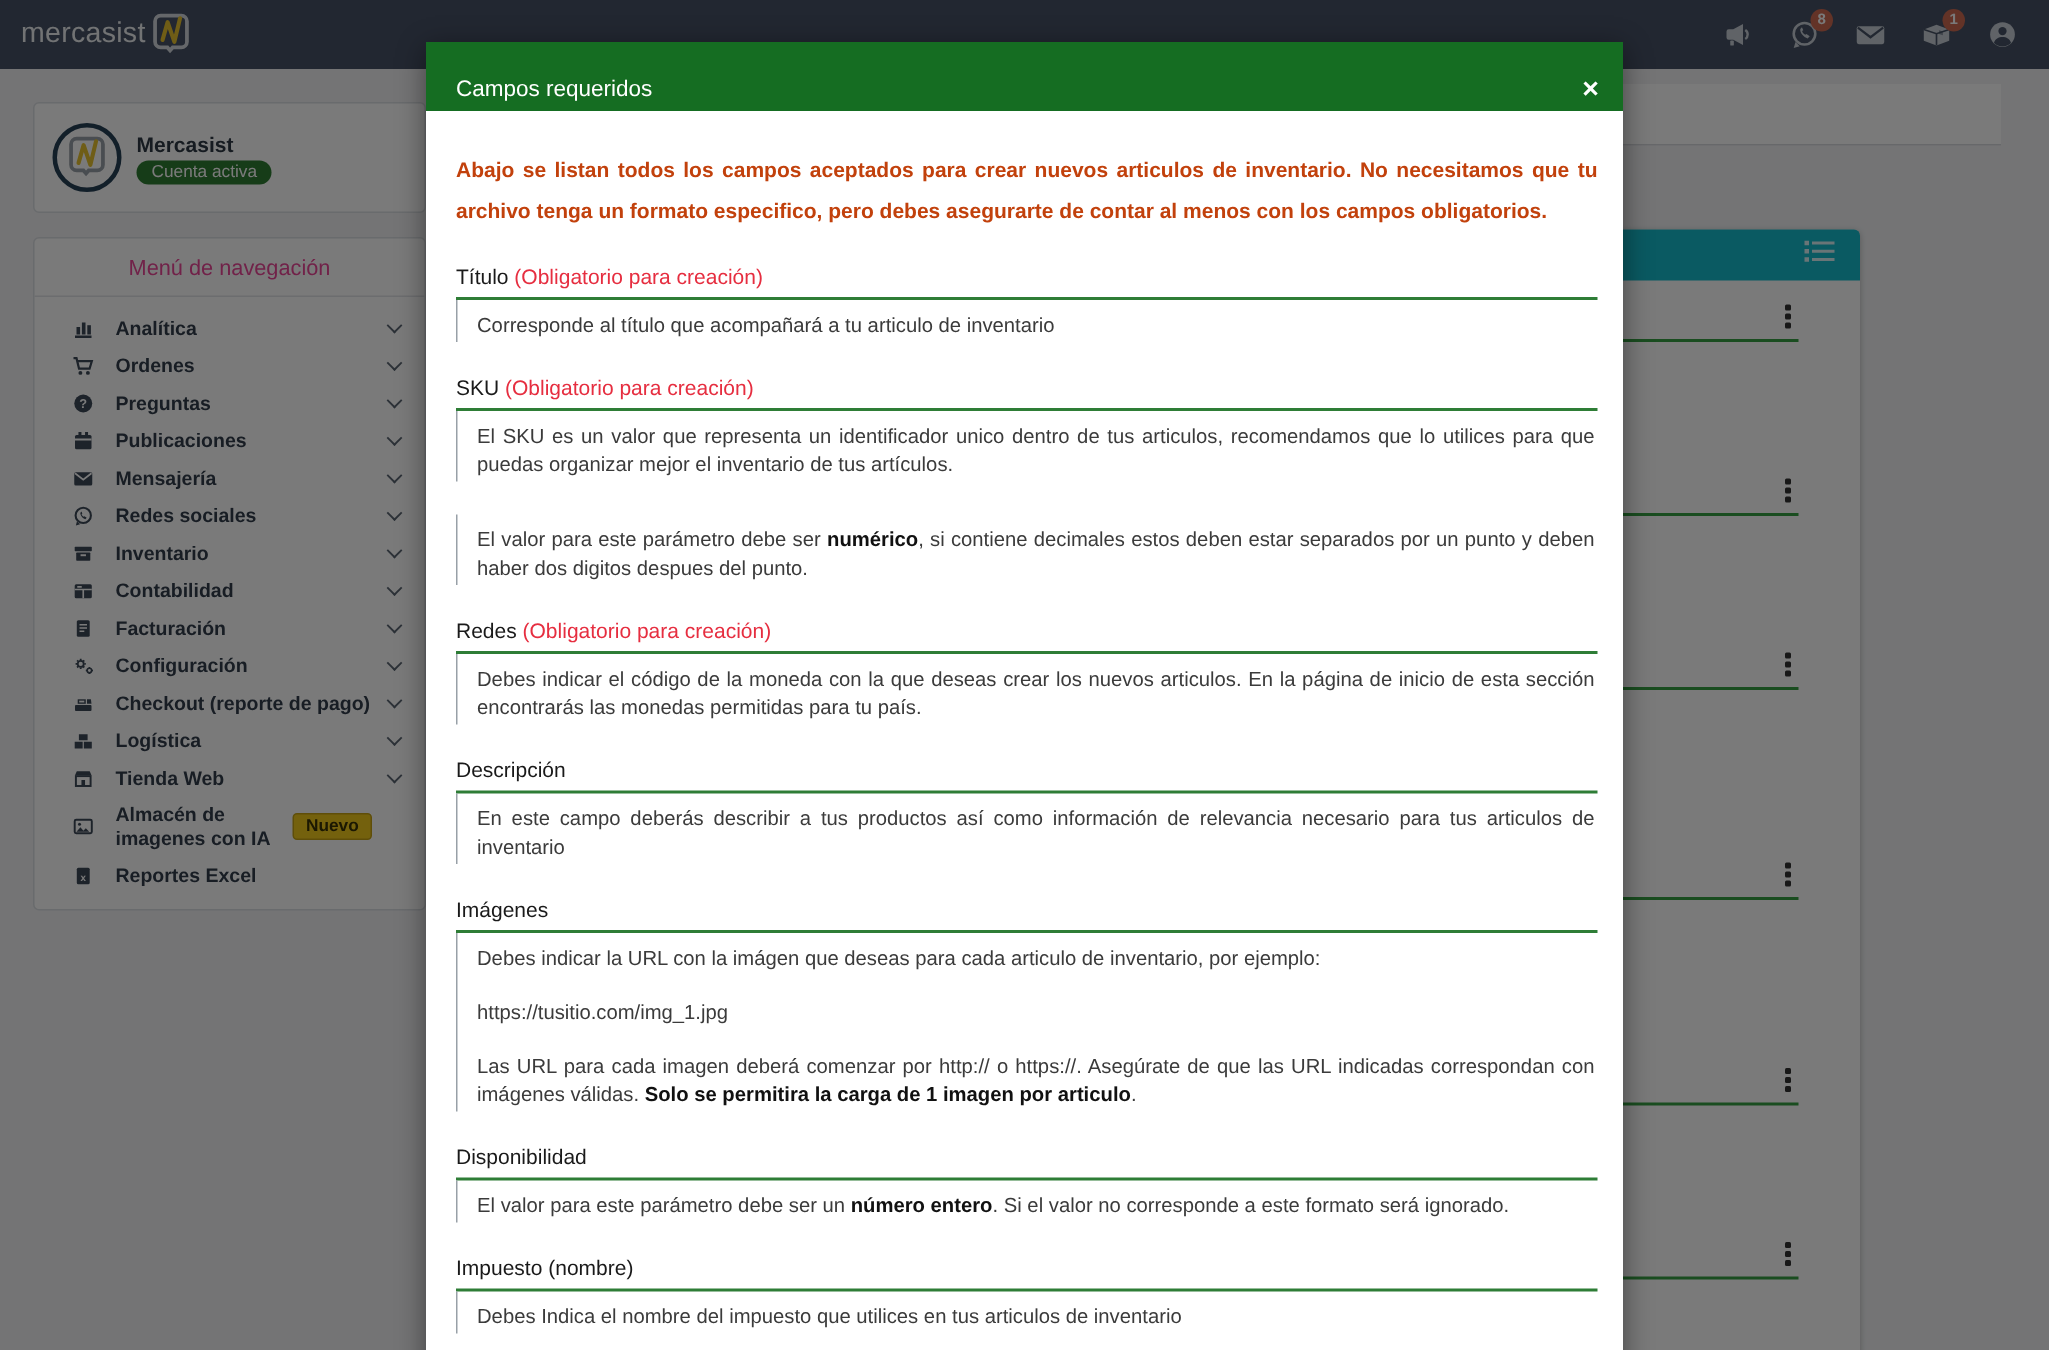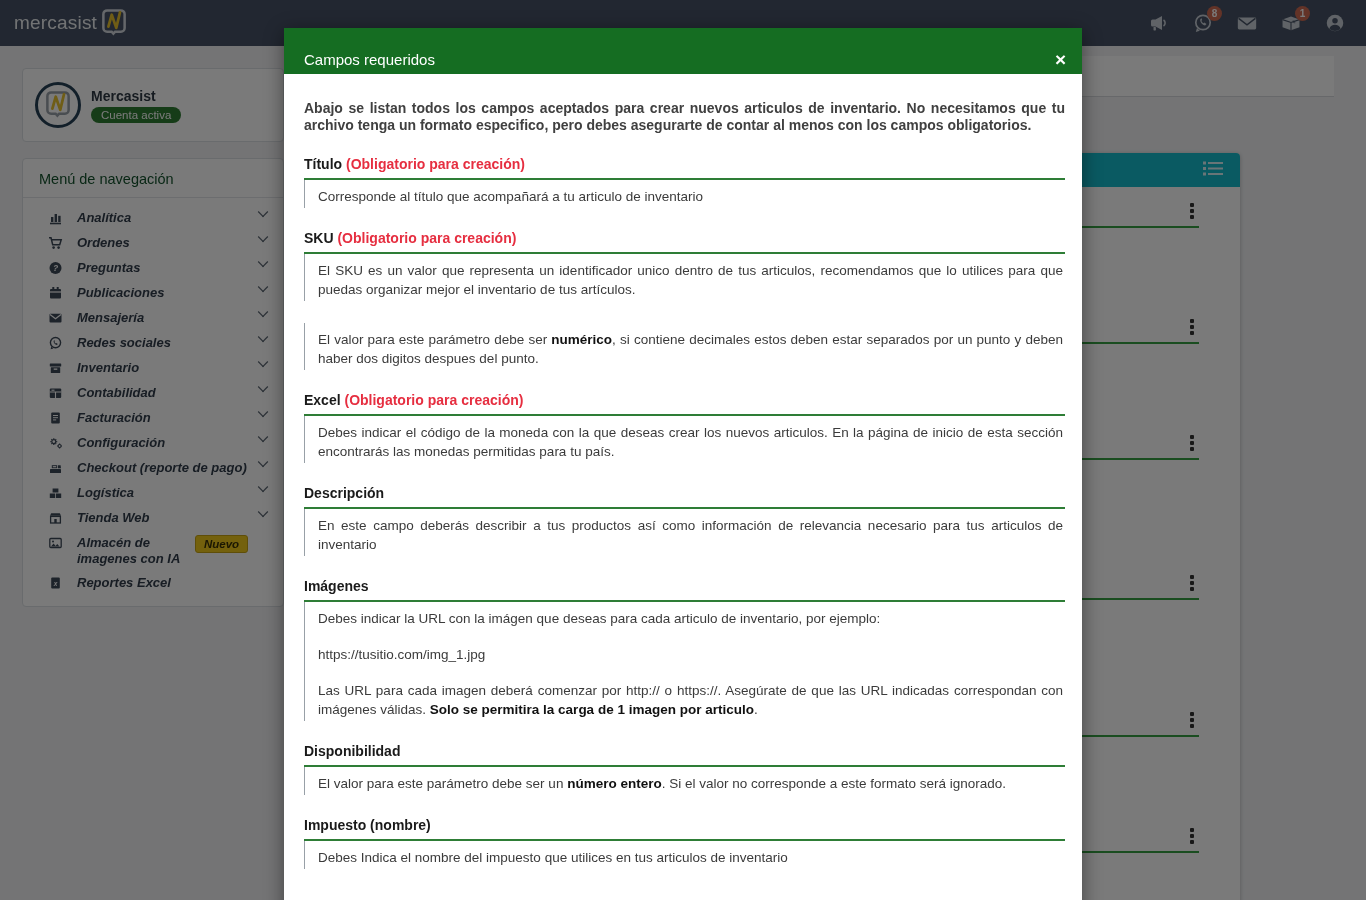--- a/index.html
+++ b/index.html
@@ -18,23 +18,23 @@
   .card{background:#fff;border:1px solid #dcdfe3;border-radius:4px;box-sizing:border-box;}
   .account-card{position:absolute;left:22px;top:22px;width:262px;height:74px;display:flex;align-items:center;padding:0 12px;}
   .avatar-ring{width:46px;height:46px;border-radius:50%;border:3px solid #274157;box-sizing:border-box;
     display:flex;align-items:center;justify-content:center;background:#fff;flex:0 0 auto;}
   .acct-info{margin-left:10px;}
   .acct-name{font-size:14px;font-weight:bold;color:#2f3a45;}
   .acct-badge{display:inline-block;margin-top:3px;background:#2f7d33;color:#fff;font-size:11.5px;
     padding:2px 10px;border-radius:10px;}
   
   .sidenav{position:absolute;left:22px;top:112px;width:262px;padding-bottom:10px;}
-  .side-title{font-size:14.5px;color:#14532d;padding:12px 16px 10px;border-bottom:1px solid #e2e4e8;}
+  .side-title{font-size:14.5px;color:#ec4899;padding:12px 16px 10px;border-bottom:1px solid #e2e4e8;text-align:center;}
   .menu{padding-top:8px;}
-  .mitem{display:flex;align-items:flex-start;padding:4px 14px 4px 24px;min-height:17px;cursor:pointer;font-style:italic;}
+  .mitem{display:flex;align-items:center;padding:4px 14px 4px 24px;min-height:17px;cursor:pointer;}
   .mitem .ic{width:17px;height:15px;flex:0 0 auto;display:flex;align-items:center;justify-content:center;}
   .mitem .lbl{flex:1;margin-left:13px;font-size:13px;font-weight:bold;color:#323e4c;line-height:16px;}
   .mitem .lbl.wrap{max-width:118px;}
   .chev{width:10px;height:10px;border-right:2px solid #5c6774;border-bottom:2px solid #5c6774;
     transform:rotate(45deg) scale(.62);margin-top:-4px;flex:0 0 auto;}
   .nuevo{background:#f2cb1d;border:1px solid #c7a414;color:#3a3205;font-size:11.5px;font-weight:bold;
     padding:2px 8px;border-radius:3px;}
   
   .toolbar{position:absolute;left:300px;top:10px;right:32px;height:40px;background:#fff;border-bottom:1px solid #d8dadd;}
   .listcard{position:absolute;left:300px;top:107px;width:940px;height:780px;background:#fff;
@@ -47,23 +47,23 @@
   .kebab i{display:block;width:3.5px;height:3.5px;border-radius:1px;background:#333;margin:0 auto 2.5px;}
   
   .overlay{position:fixed;left:0;top:0;right:0;bottom:0;background:rgba(0,0,0,.52);z-index:5;}
   .modal{position:fixed;left:284px;top:28px;width:798px;height:900px;background:#fff;z-index:6;
     box-shadow:0 4px 18px rgba(0,0,0,.45);}
   .mhead{height:46px;background:#156d22;display:flex;align-items:center;justify-content:space-between;
     padding:17px 16px 0 20px;box-sizing:border-box;}
   .mtitle{color:#fff;font-size:15px;}
   .mclose{color:#fff;font-size:19px;font-weight:bold;cursor:pointer;line-height:1;}
   .mbody{padding:26px 17px 30px 20px;}
-  .mintro{font-size:14px;font-weight:bold;color:#404040;line-height:17px;text-align:justify;margin:0;}
+  .mintro{font-size:14px;font-weight:bold;color:#c2410c;line-height:27px;text-align:justify;margin:0;}
   .msection{margin-top:22px;}
-  .msec-head{font-size:14px;font-weight:bold;color:#1a1a1a;padding-bottom:6px;border-bottom:2px solid #2e7d36;}
+  .msec-head{font-size:14px;font-weight:normal;color:#1a1a1a;padding-bottom:6px;border-bottom:2px solid #2e7d36;}
   .msec-req{color:#e62e40;}
   .msec-body{border-left:1px solid #98a0a7;padding:7px 2px 2px 13px;}
   .msec-body p{margin:0 0 17px;font-size:13.5px;color:#3b3b3b;line-height:19px;text-align:justify;}
   .msec-body p:last-child{margin-bottom:0;}
   .msec-body b{color:#111;}
 </style>
 </head>
 <body>
 
 <div class="navbar">
@@ -396,21 +396,21 @@
           <div class="msec-body">
             <p><span>El SKU es un valor que representa un identificador unico dentro de tus articulos, recomendamos que lo utilices para que puedas organizar mejor el inventario de tus artículos.</span></p>
           </div>
         </div>
         <div class="msection">
           <div class="msec-body">
             <p><span>El valor para este parámetro debe ser </span><b>numérico</b><span>, si contiene decimales estos deben estar separados por un punto y deben haber dos digitos despues del punto.</span></p>
           </div>
         </div>
         <div class="msection">
-          <div class="msec-head"><span>Excel</span> <span class="msec-req">(Obligatorio para creación)</span></div>
+          <div class="msec-head"><span>Redes</span> <span class="msec-req">(Obligatorio para creación)</span></div>
           <div class="msec-body">
             <p><span>Debes indicar el código de la moneda con la que deseas crear los nuevos articulos. En la página de inicio de esta sección encontrarás las monedas permitidas para tu país.</span></p>
           </div>
         </div>
         <div class="msection">
           <div class="msec-head"><span>Descripción</span></div>
           <div class="msec-body">
             <p><span>En este campo deberás describir a tus productos así como información de relevancia necesario para tus articulos de inventario</span></p>
           </div>
         </div>

